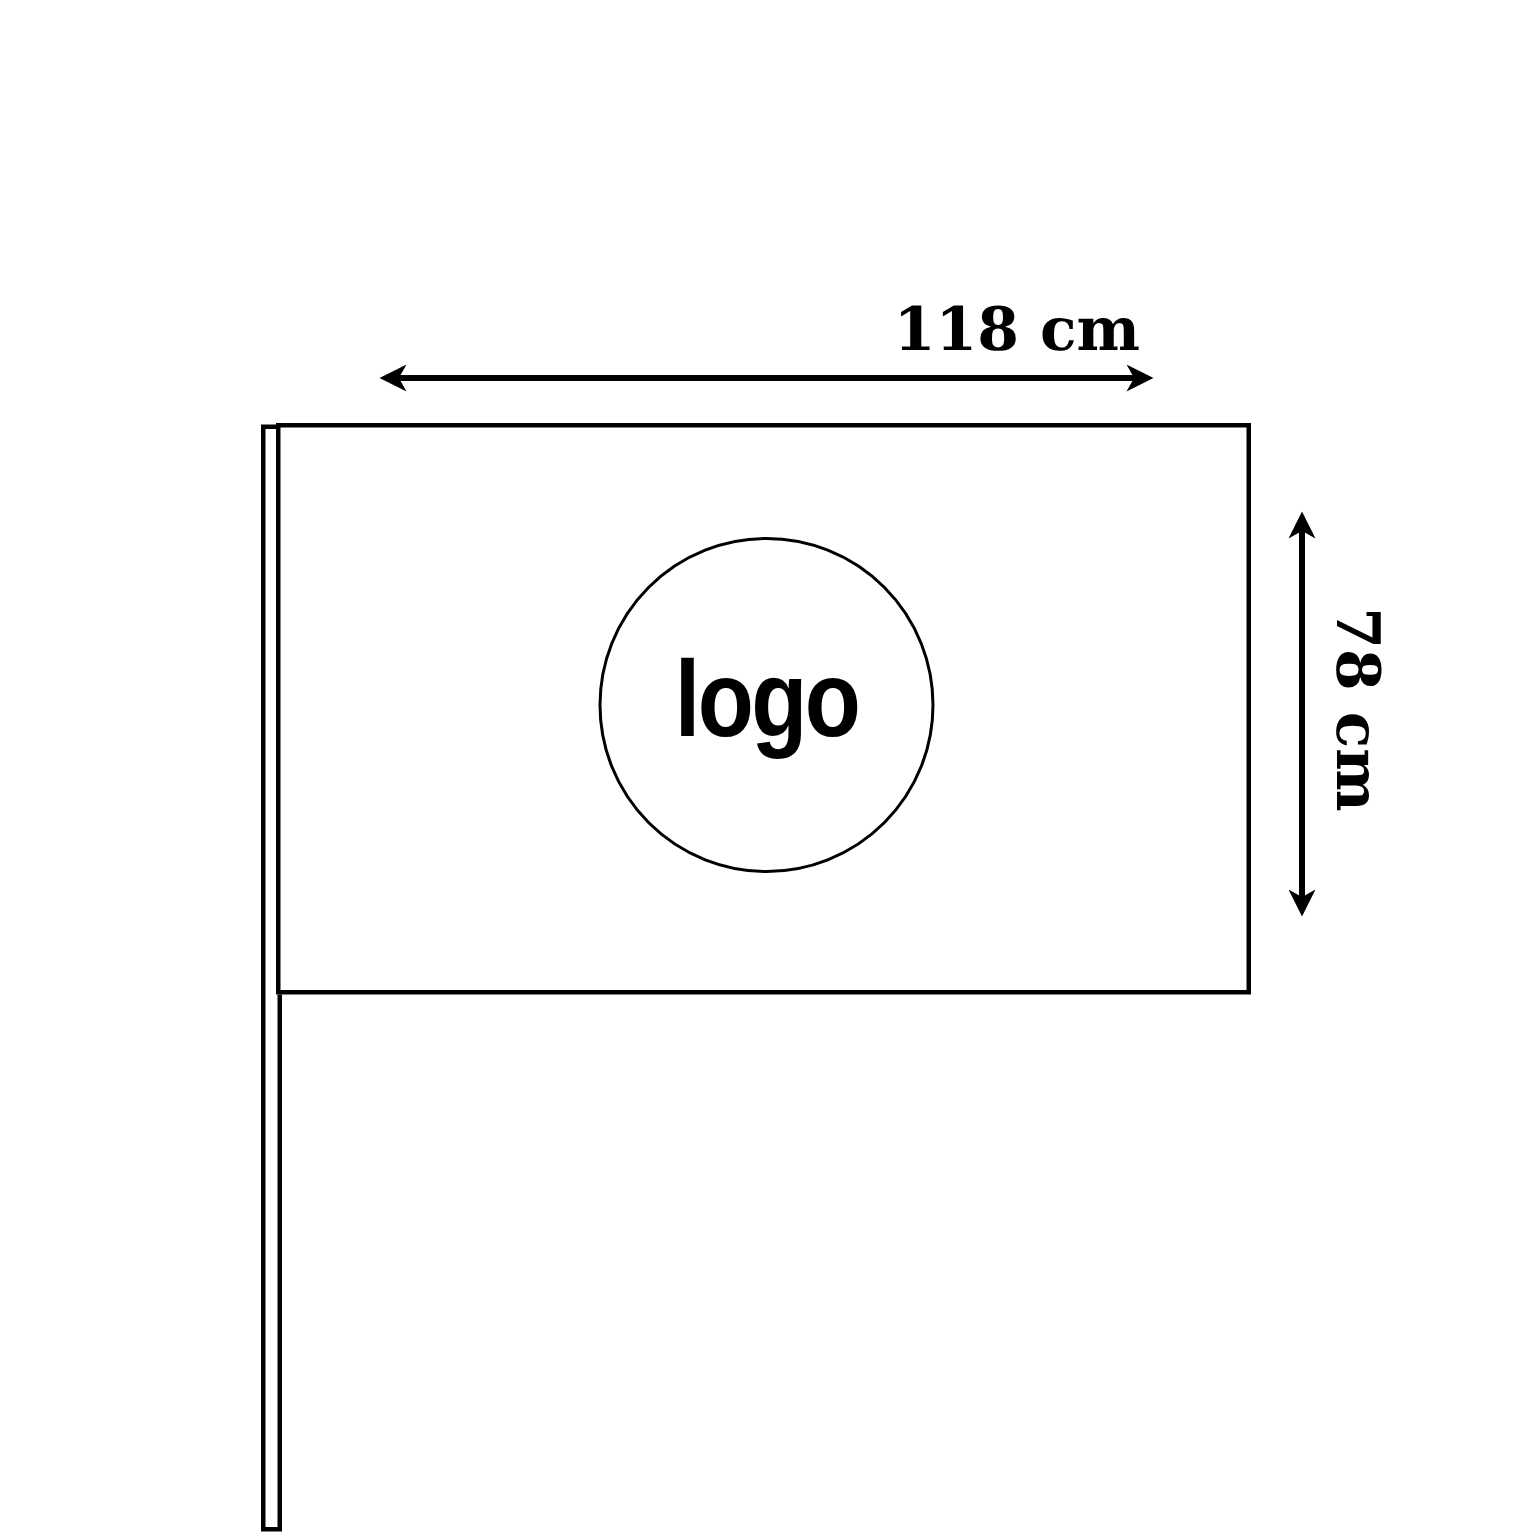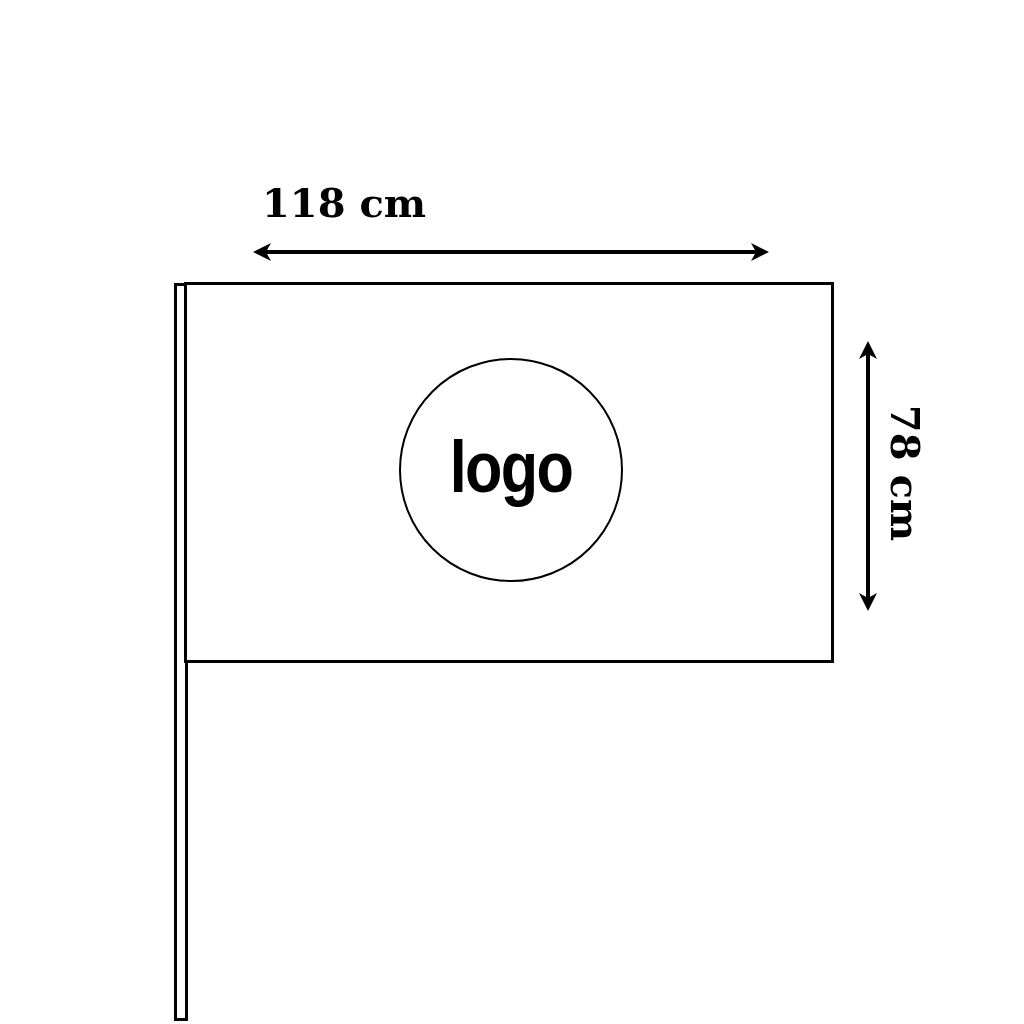--- a/index.html
+++ b/index.html
@@ -67,22 +67,22 @@
     font-family: "DejaVu Serif", serif;
     font-weight: bold;
     font-size: 40px;
     color: #000000;
     white-space: nowrap;
   }
   .dim-width {
     position: absolute;
     left: 262px;
     width: 498px;
-    top: 179px;
-    text-align: left;
+    top: 196px;
+    text-align: right;
   }
   .dim-height {
     position: absolute;
     left: 905px;
     top: 473px;
     transform: translate(-50%, -50%) rotate(90deg);
   }
 </style>
 </head>
 <body>

